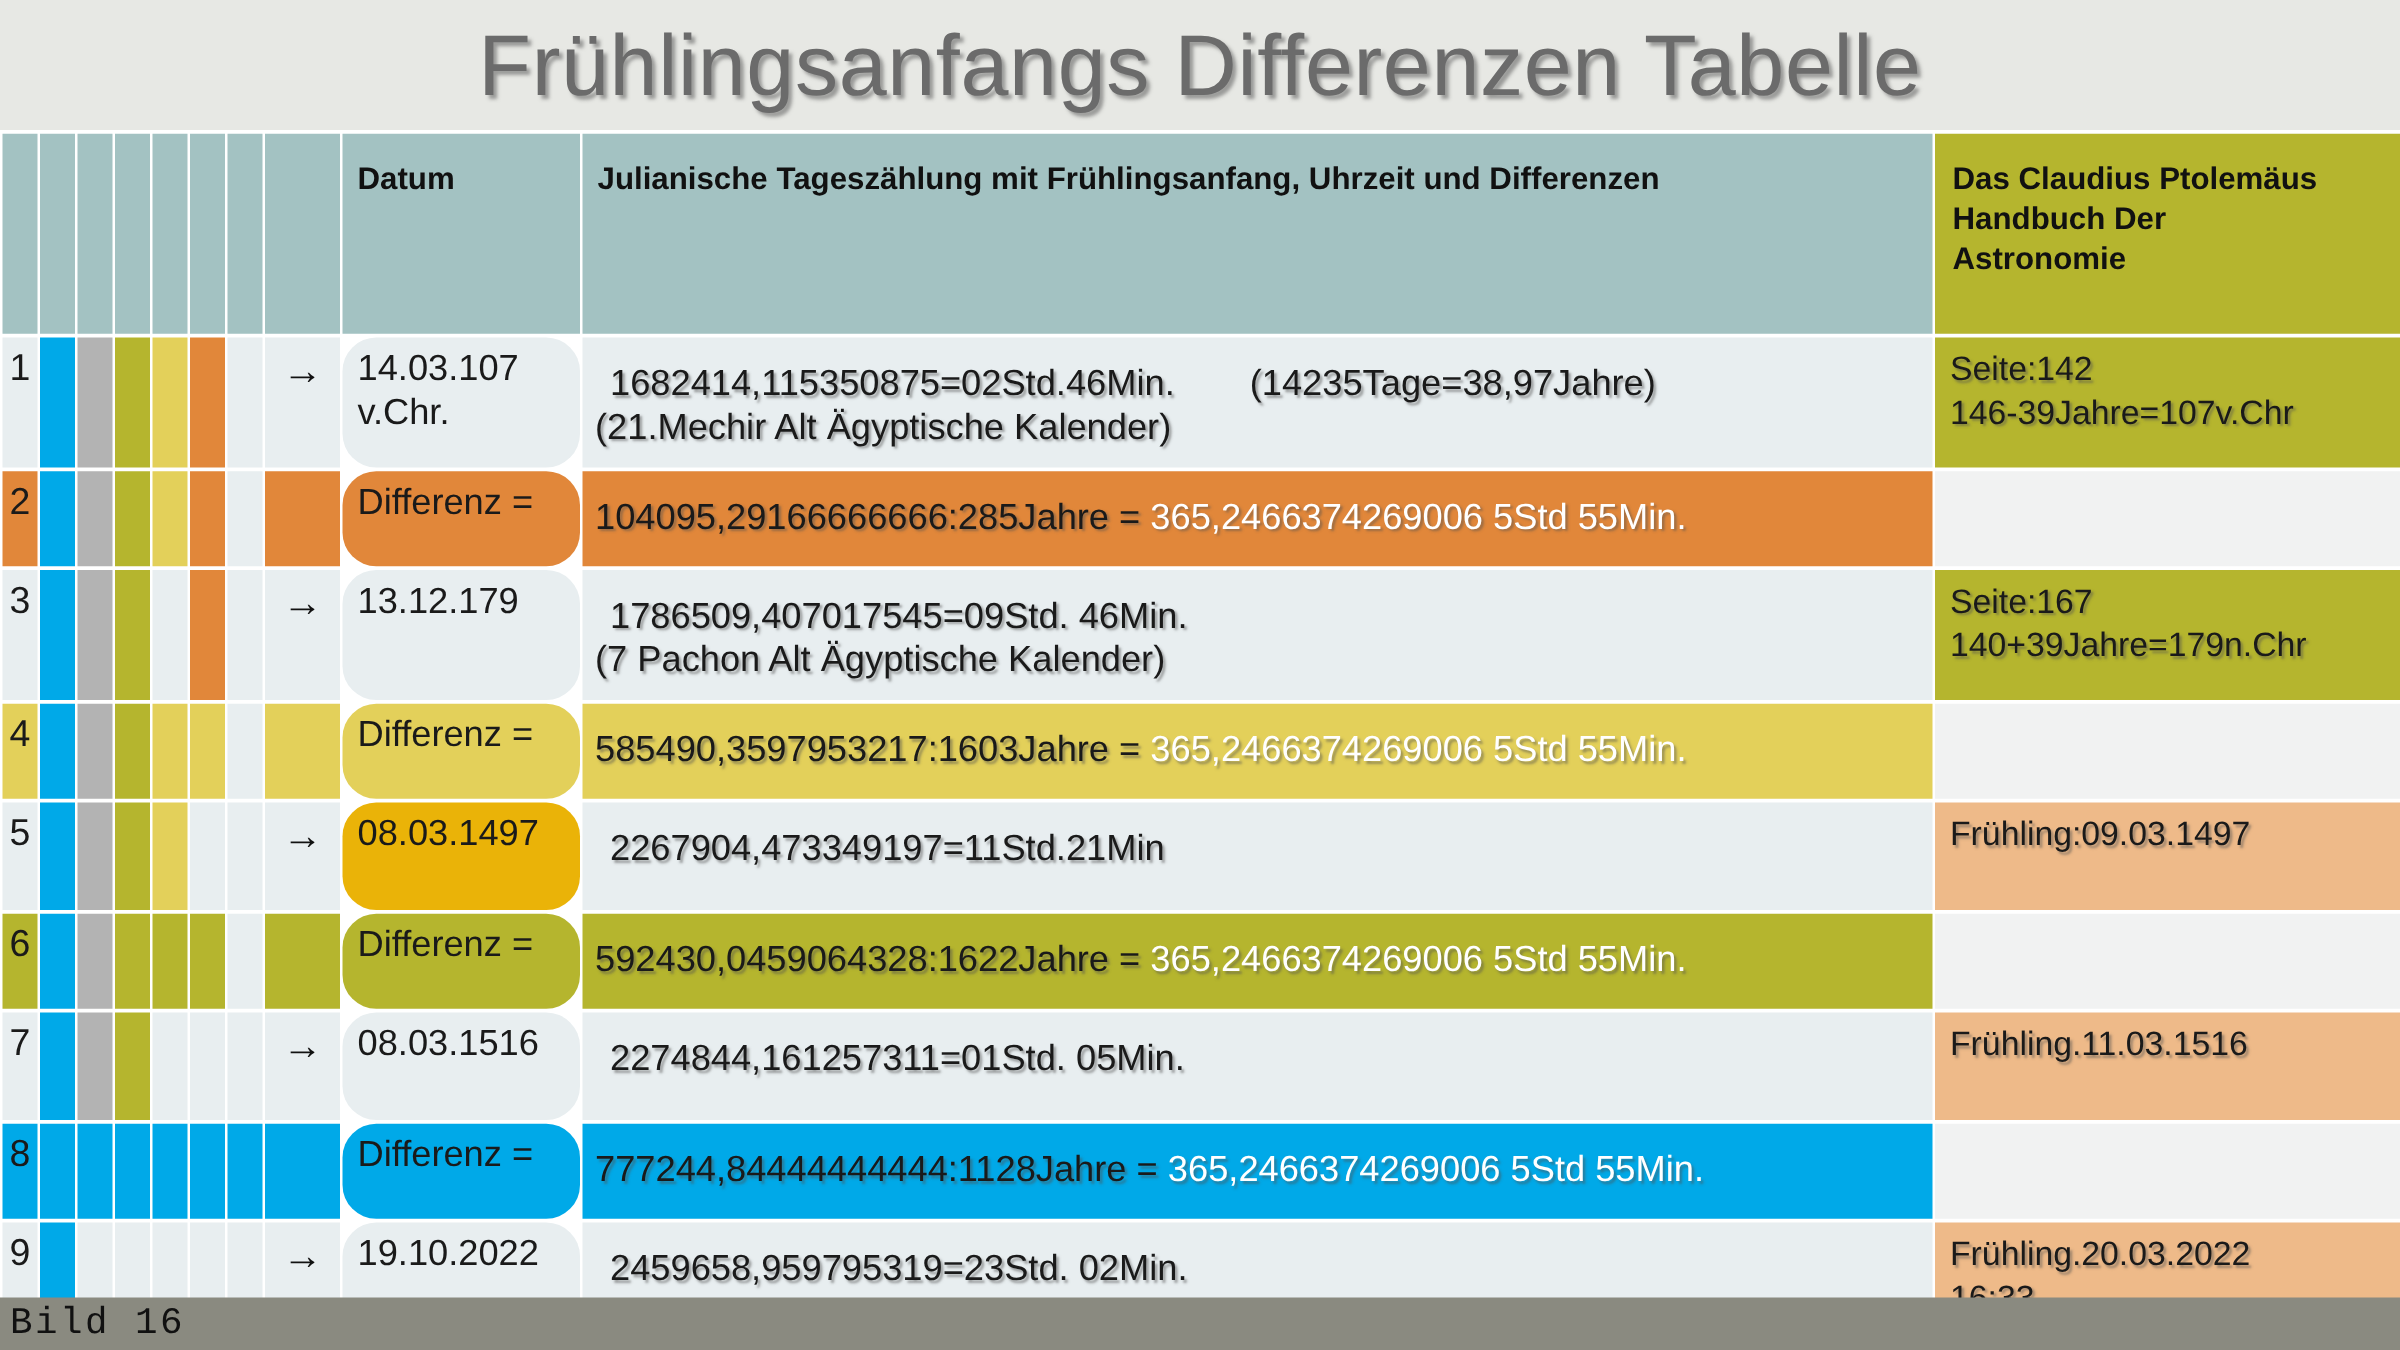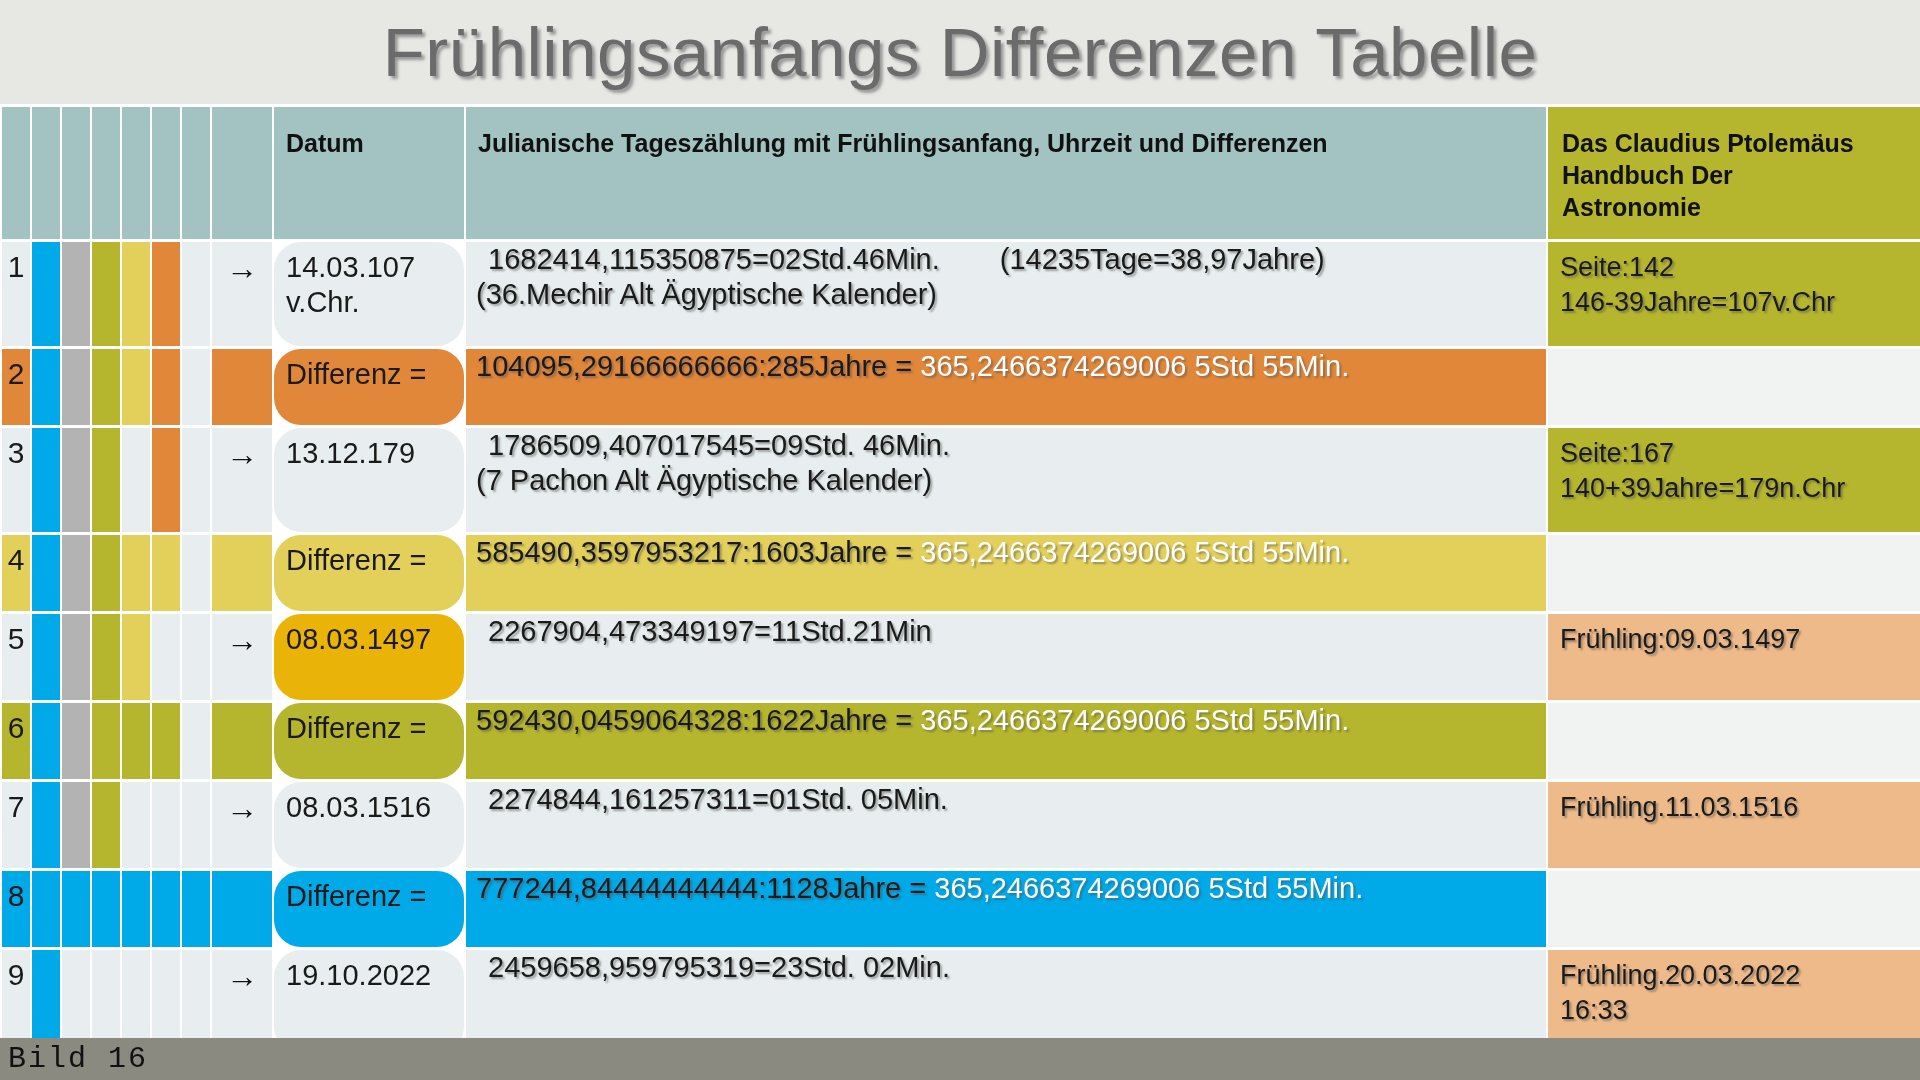--- a/index.html
+++ b/index.html
@@ -45,21 +45,21 @@
   col.c-idx   {width:28px;}
   col.c-sw    {width:28px;}
   col.c-arrow {width:60px;}
   col.c-datum {width:190px;}
   col.c-main  {width:1080px;}
   col.c-right {width:388px;}
 
   
   .hdr{
     background:#a3c2c2;
-    height:132px;
+    height:160px;
   }
   .hdr-label{
     font-size:25px;font-weight:bold;color:#111;
     padding:20px 0 0 12px;line-height:1.28;
   }
   .hdr-right{
     background:#b5b52e;
   }
   .hdr-right .hdr-label{padding-left:14px;}
 
@@ -68,21 +68,21 @@
     font-size:30px;color:#1a1a1a;text-align:center;
     padding-top:8px;
   }
   .arrow{
     font-size:32px;color:#111;text-align:center;padding-top:8px;
   }
   .datum{
     font-size:29px;color:#1a1a1a;padding:8px 0 0 12px;line-height:1.2;border-radius:27px;
   }
   .main{
-    font-size:29px;color:#1a1a1a;padding:0 0 0 10px;line-height:1.22;
+    font-size:29px;color:#1a1a1a;padding:20px 0 0 10px;line-height:1.22;
     white-space:nowrap;
   }
   .main .lead{padding-left:12px;}
   .main .pad{display:inline-block;width:60px;}
   .main .white{color:#ffffff;text-align:center;}
   .right{
     font-size:27px;color:#1a1a1a;padding:8px 0 0 12px;line-height:1.28;
   }
   .bg-teal   {background:#a3c2c2;}
 
@@ -158,21 +158,21 @@
           <td style="background:#e3d05a"></td>
           <td style="background:#e1873a"></td>
           <td style="background:#e8eef0"></td>
           <td class="arrow" style="background:#e8eef0">→</td>
           <td class="datum" style="background:#e8eef0">
             <div>14.03.107</div>
             <div>v.Chr.</div>
           </td>
           <td class="main" style="background:#e8eef0">
             <div class="sh"><span class="lead">1682414,115350875=02Std.46Min.</span><span class="pad"></span><span>(14235Tage=38,97Jahre)</span></div>
-            <div class="sh">(36.Mechir Alt Ägyptische Kalender)</div>
+            <div class="sh">(21.Mechir Alt Ägyptische Kalender)</div>
           </td>
           <td class="right" style="background:#b5b52e">
             <div class="sh">Seite:142</div>
             <div class="sh">146-39Jahre=107v.Chr</div>
           </td>
         </tr>
         <tr>
           <td class="idx" style="height:68px;background:#e1873a">2</td>
           <td style="background:#00a9e8"></td>
           <td style="background:#b3b3b3"></td>

